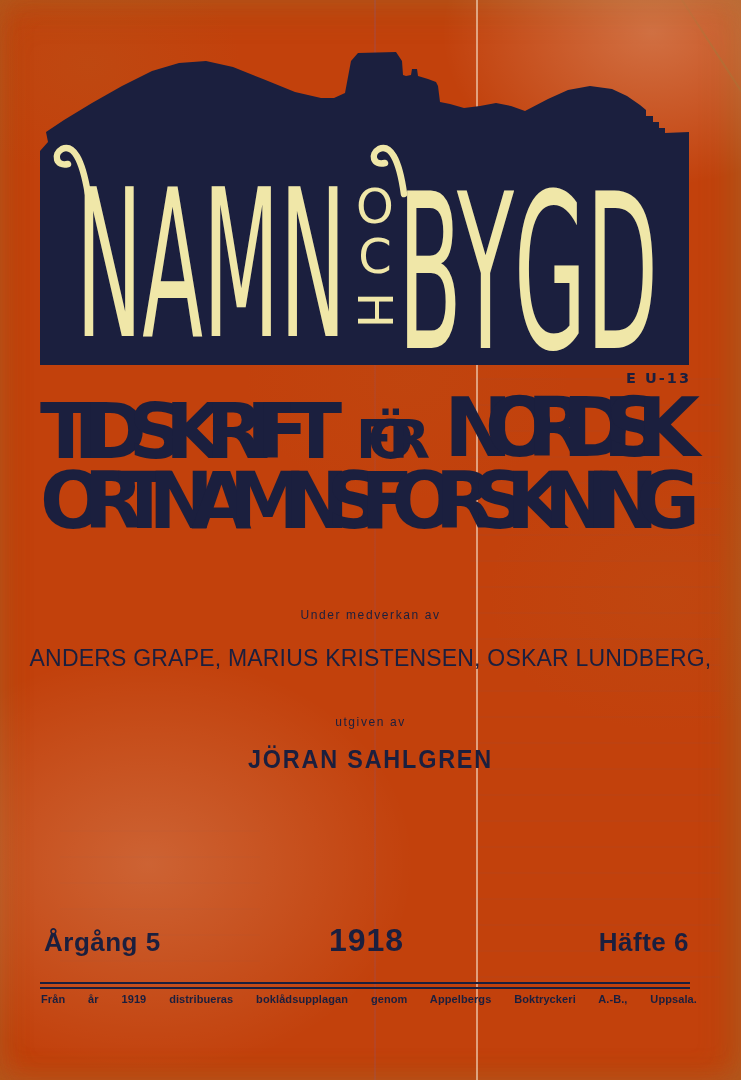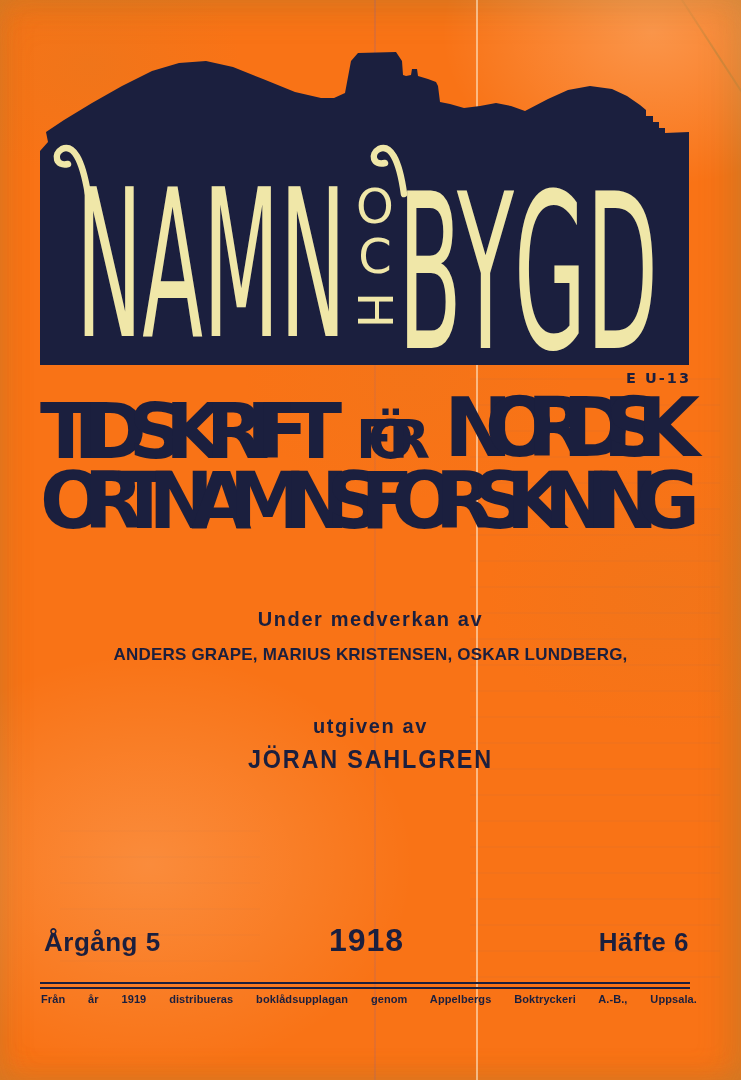--- a/index.html
+++ b/index.html
@@ -1,20 +1,20 @@
 <!DOCTYPE html>
 <html><head>
 <meta charset="utf-8">
 <style>
   html,body{margin:0;padding:0;background:#888;}
   .page{
     position:relative;
     width:741px;height:1080px;
     margin:0 auto;
-    background:#f97316;
+    background:#c2410c;
     overflow:hidden;
     font-family:"Liberation Sans", sans-serif;
     color:#1b1f3e;
     box-shadow: inset -14px 0 30px rgba(150,128,60,.20),
                 inset 0 14px 34px rgba(150,128,60,.12),
                 inset 10px 0 28px rgba(160,140,70,.10),
                 inset 0 -10px 26px rgba(160,140,70,.10);
   }
   
   .texture{
@@ -38,22 +38,22 @@
   .crease-vertical{position:absolute;top:0;bottom:0;pointer-events:none;}
   .cv1{left:374px;width:2px;background:linear-gradient(to bottom,rgba(120,90,160,.20),rgba(120,90,160,.10) 40%,rgba(120,90,160,.16));}
   .cv2{left:476px;width:2px;background:rgba(255,253,235,.5);}
   .crease-diagonal{
     position:absolute;left:668px;top:-20px;width:2px;height:220px;pointer-events:none;
     background:linear-gradient(to bottom,rgba(150,128,60,.0),rgba(150,128,60,.38) 40%,rgba(150,128,60,0));
     transform:rotate(-33deg);transform-origin:top center;
   }
   .masthead{position:absolute;left:0;top:0;}
   .mid{position:absolute;left:0;right:0;text-align:center;white-space:nowrap;}
-  .small-intro{font-size:20px;letter-spacing:1.6px;font-weight:bold;}
-  .names{font-size:17px;font-weight:bold;letter-spacing:.2px;}
+  .small-intro{font-size:12px;letter-spacing:1.6px;font-weight:normal;}
+  .names{font-size:23px;font-weight:normal;letter-spacing:.2px;}
   .editor-name{font-size:26px;font-weight:bold;letter-spacing:2px;transform:scaleX(.9);}
   .vol{position:absolute;left:44px;top:927px;font-size:26px;font-weight:bold;letter-spacing:.5px;}
   .year{position:absolute;left:0;right:8px;top:922px;text-align:center;font-size:32px;font-weight:bold;letter-spacing:1px;}
   .issue{position:absolute;right:52px;top:927px;font-size:26px;font-weight:bold;letter-spacing:.5px;}
   .double-rule{
     position:absolute;left:40px;width:650px;top:982px;height:3px;
     border-top:2px solid #1b1f3e;border-bottom:2px solid #1b1f3e;
   }
   .imprint{
     position:absolute;left:41px;width:656px;top:993px;

